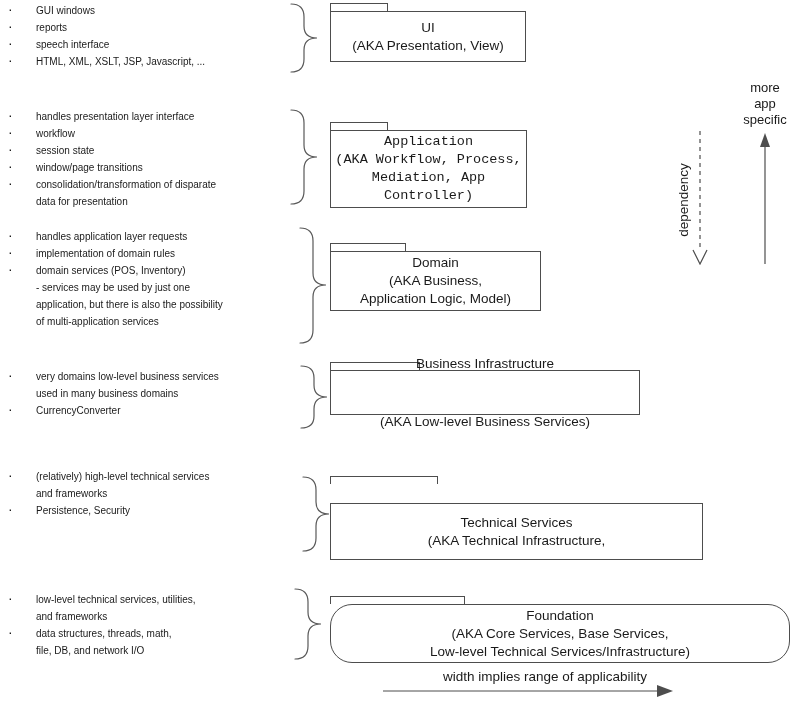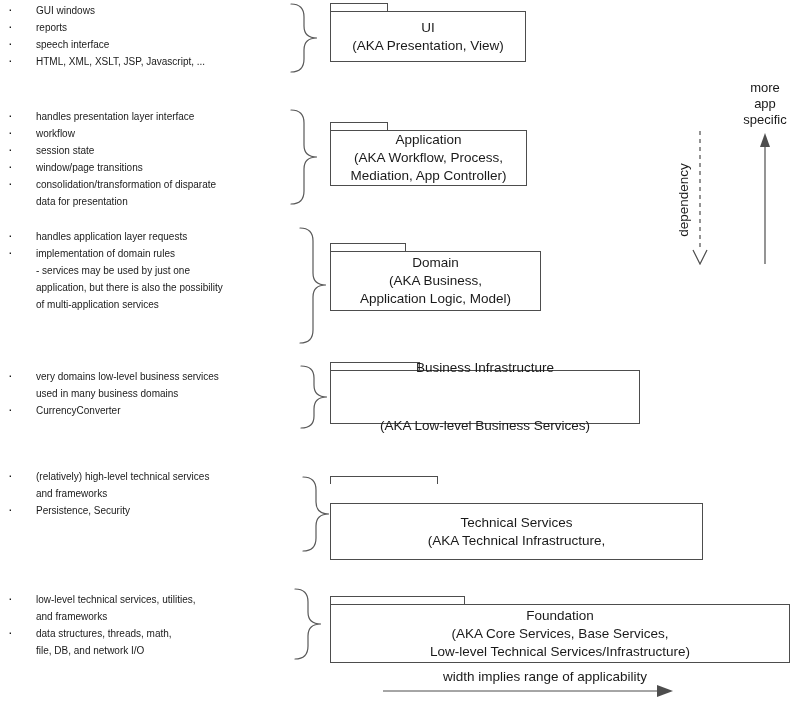--- a/index.html
+++ b/index.html
@@ -52,30 +52,31 @@
       <div class="note-line bullet">session state</div>
       <div class="note-line bullet">window/page transitions</div>
       <div class="note-line bullet">consolidation/transformation of disparate</div>
       <div class="note-line">data for presentation</div>
     </div>
   <svg class="brace" style="left:287px; top:109px;" width="34" height="96" viewBox="0 0 34 96">
     <path d="M4,1 Q17,1 17,14 L17,36 Q17,48 30,48 Q17,48 17,60 L17,82 Q17,95 4,95" fill="none" stroke="currentColor" stroke-width="1.2" stroke-linecap="round"></path>
   </svg>
   <div class="package" style="left:330px; top:122px; width:197px;">
     <div class="pkg-tab" style="width:58px;"></div>
-    <div class="pkg-body" style="height:56px;">
+    <div class="pkg-body" style="height:78px;font-family:Liberation Mono, monospace;">
         <div class="box-line">Application</div>
         <div class="box-line">(AKA Workflow, Process,</div>
         <div class="box-line">Mediation, App Controller)</div>
       </div>
   </div>
 
   <div class="notes" style="left:8px; top:228px;">
       <div class="note-line bullet">handles application layer requests</div>
       <div class="note-line bullet">implementation of domain rules</div>
+      <div class="note-line bullet">domain services (POS, Inventory)</div>
       <div class="note-line">- services may be used by just one</div>
       <div class="note-line">application, but there is also the possibility</div>
       <div class="note-line">of multi-application services</div>
     </div>
   <svg class="brace" style="left:296px; top:227px;" width="34" height="117" viewBox="0 0 34 117">
     <path d="M4,1 Q17,1 17,14 L17,46 Q17,58 30,58 Q17,58 17,70 L17,103 Q17,116 4,116" fill="none" stroke="currentColor" stroke-width="1.2" stroke-linecap="round"></path>
   </svg>
   <div class="package" style="left:330px; top:243px; width:211px;">
     <div class="pkg-tab" style="width:76px;"></div>
     <div class="pkg-body" style="height:60px;">
@@ -88,21 +89,21 @@
   <div class="notes" style="left:8px; top:368px;">
       <div class="note-line bullet">very domains low-level business services</div>
       <div class="note-line">used in many business domains</div>
       <div class="note-line bullet">CurrencyConverter</div>
     </div>
   <svg class="brace" style="left:297px; top:365px;" width="34" height="64" viewBox="0 0 34 64">
     <path d="M4,1 Q17,1 17,13 L17,20 Q17,32 30,32 Q17,32 17,44 L17,51 Q17,63 4,63" fill="none" stroke="currentColor" stroke-width="1.2" stroke-linecap="round"></path>
   </svg>
   <div class="package" style="left:330px; top:362px; width:310px;">
     <div class="pkg-tab" style="width:90px;"></div>
-    <div class="pkg-body" style="height:54px;gap:40px;">
+    <div class="pkg-body" style="height:45px;gap:40px;">
         <div class="box-line">Business Infrastructure</div>
         <div class="box-line">(AKA Low-level Business Services)</div>
       </div>
   </div>
 
   <div class="notes" style="left:8px; top:468px;">
       <div class="note-line bullet">(relatively) high-level technical services</div>
       <div class="note-line">and frameworks</div>
       <div class="note-line bullet">Persistence, Security</div>
     </div>
@@ -121,21 +122,21 @@
       <div class="note-line bullet">low-level technical services, utilities,</div>
       <div class="note-line">and frameworks</div>
       <div class="note-line bullet">data structures, threads, math,</div>
       <div class="note-line">file, DB, and network I/O</div>
     </div>
   <svg class="brace" style="left:291px; top:588px;" width="34" height="72" viewBox="0 0 34 72">
     <path d="M4,1 Q17,1 17,14 L17,24 Q17,36 30,36 Q17,36 17,48 L17,58 Q17,71 4,71" fill="none" stroke="currentColor" stroke-width="1.2" stroke-linecap="round"></path>
   </svg>
   <div class="package" style="left:330px; top:596px; width:460px;">
     <div class="pkg-tab" style="width:135px;"></div>
-    <div class="pkg-body" style="height:59px;">
+    <div class="pkg-body" style="height:59px;border-radius:22px;">
         <div class="box-line">Foundation</div>
         <div class="box-line">(AKA Core Services, Base Services,</div>
         <div class="box-line">Low-level Technical Services/Infrastructure)</div>
       </div>
   </div>
 
   <div class="mas-label">
     <div>more</div>
     <div>app</div>
     <div>specific</div>

